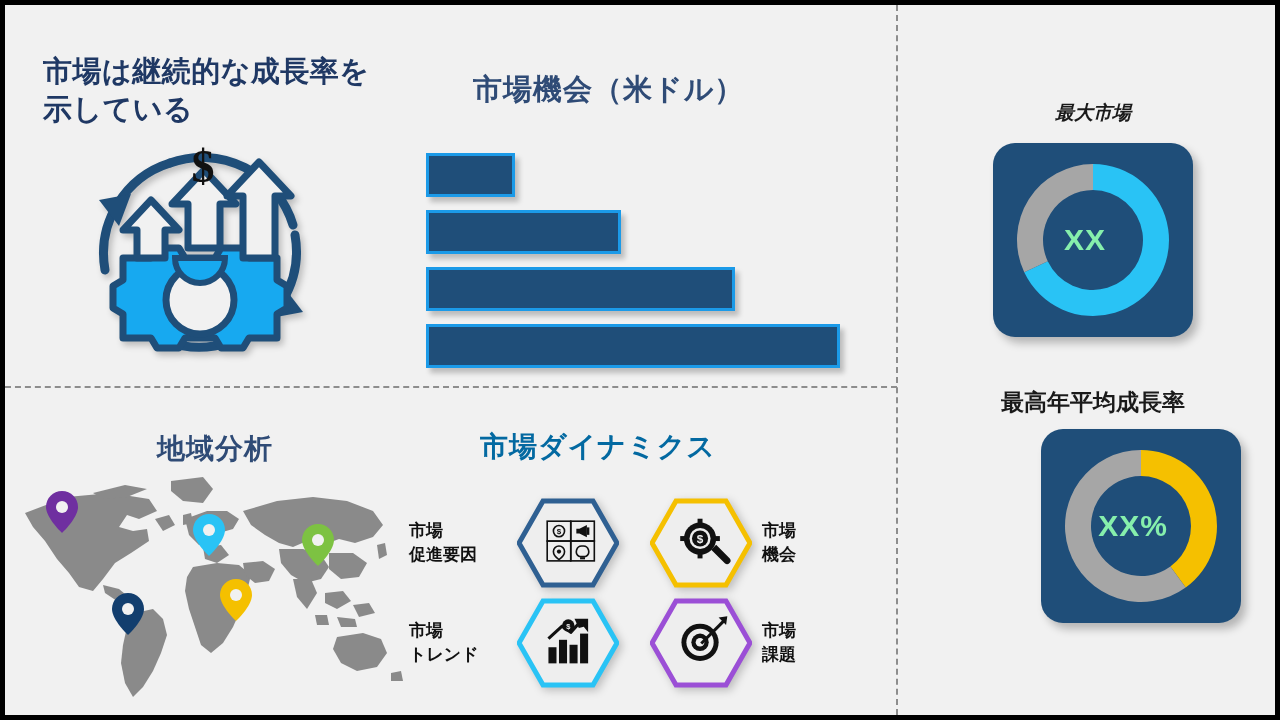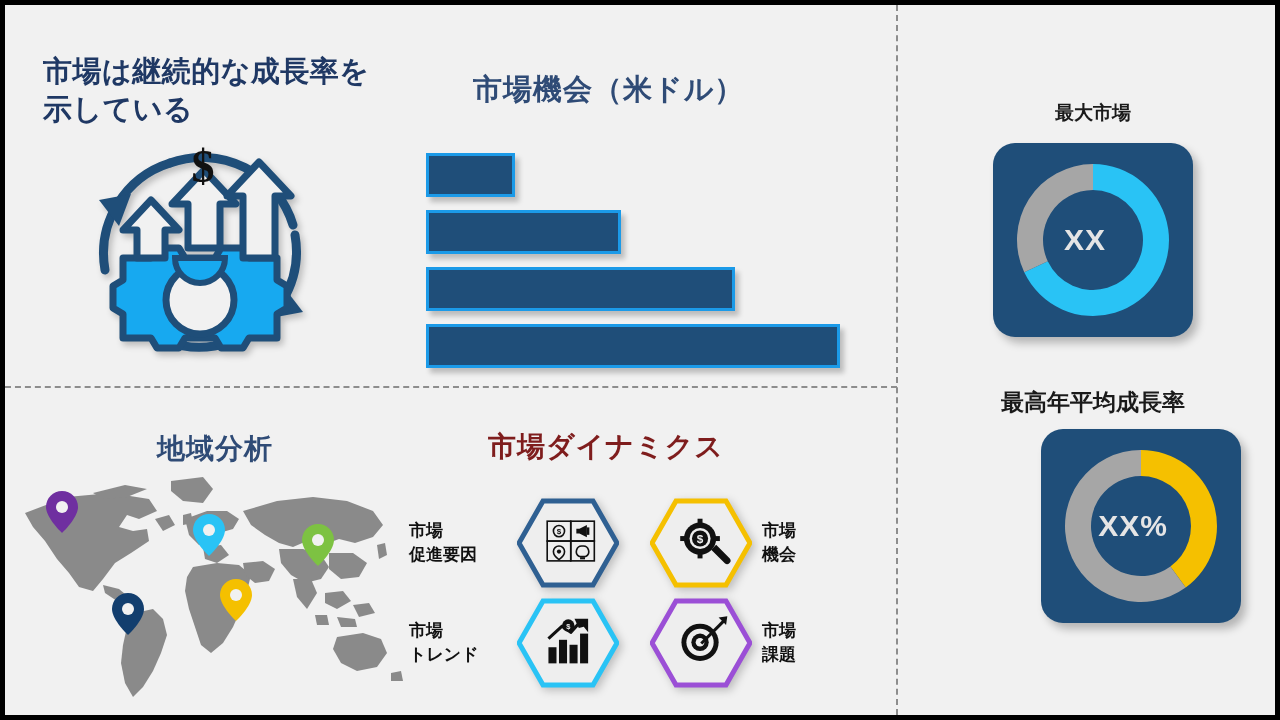--- a/index.html
+++ b/index.html
@@ -37,25 +37,25 @@
   .hdg-opportunity{
     position:absolute;left:468px;top:50px;
     font-size:29px;font-weight:bold;color:#2f4b76;letter-spacing:1px;margin-top:15px;
   }
   .hdg-regional{
     position:absolute;left:152px;top:425px;
     font-size:28px;font-weight:bold;color:#2f4b76;letter-spacing:1px;
   }
   .hdg-dynamics{
     position:absolute;left:475px;top:423px;
-    font-size:28px;font-weight:bold;color:#7f1d1d;letter-spacing:1px;margin-left:8px;
+    font-size:28px;font-weight:bold;color:#0369a1;letter-spacing:1px;
   }
   .hdg-largest{
     position:absolute;left:988px;top:95px;width:200px;text-align:center;
-    font-size:19px;font-weight:bold;color:#1a1a1a;
+    font-size:19px;font-weight:bold;color:#1a1a1a;font-style:italic;
   }
   .hdg-cagr{
     position:absolute;left:978px;top:382px;width:220px;text-align:center;
     font-size:23px;font-weight:bold;color:#1a1a1a;
   }
 
   
   .growth-icon{position:absolute;left:70px;top:125px;width:250px;height:245px;
     filter:drop-shadow(3px 4px 3px rgba(0,0,0,.22));}
 
@@ -71,21 +71,21 @@
   
   .donut-card{
     position:absolute;width:200px;height:194px;border-radius:22px;
     background:#1f4e79;
     box-shadow:5px 6px 8px rgba(0,0,0,.25);
   }
   .donut-svg{position:absolute;left:0;top:0;}
   .donut-label{
     position:absolute;left:0;top:0;width:184px;height:194px;
     display:flex;align-items:center;justify-content:center;
-    color:#e5e5e5;font-weight:bold;font-size:30px;letter-spacing:1px;
+    color:#86efac;font-weight:bold;font-size:30px;letter-spacing:1px;
   }
 
   
   .world-map{position:absolute;left:2px;top:462px;width:400px;height:240px;}
 
   
   .hex-item{position:absolute;width:260px;height:92px;}
   .hex-wrap{position:absolute;top:0;width:102px;height:92px;
     filter:drop-shadow(3px 3px 4px rgba(0,0,0,.22));}
   .hex-label{

